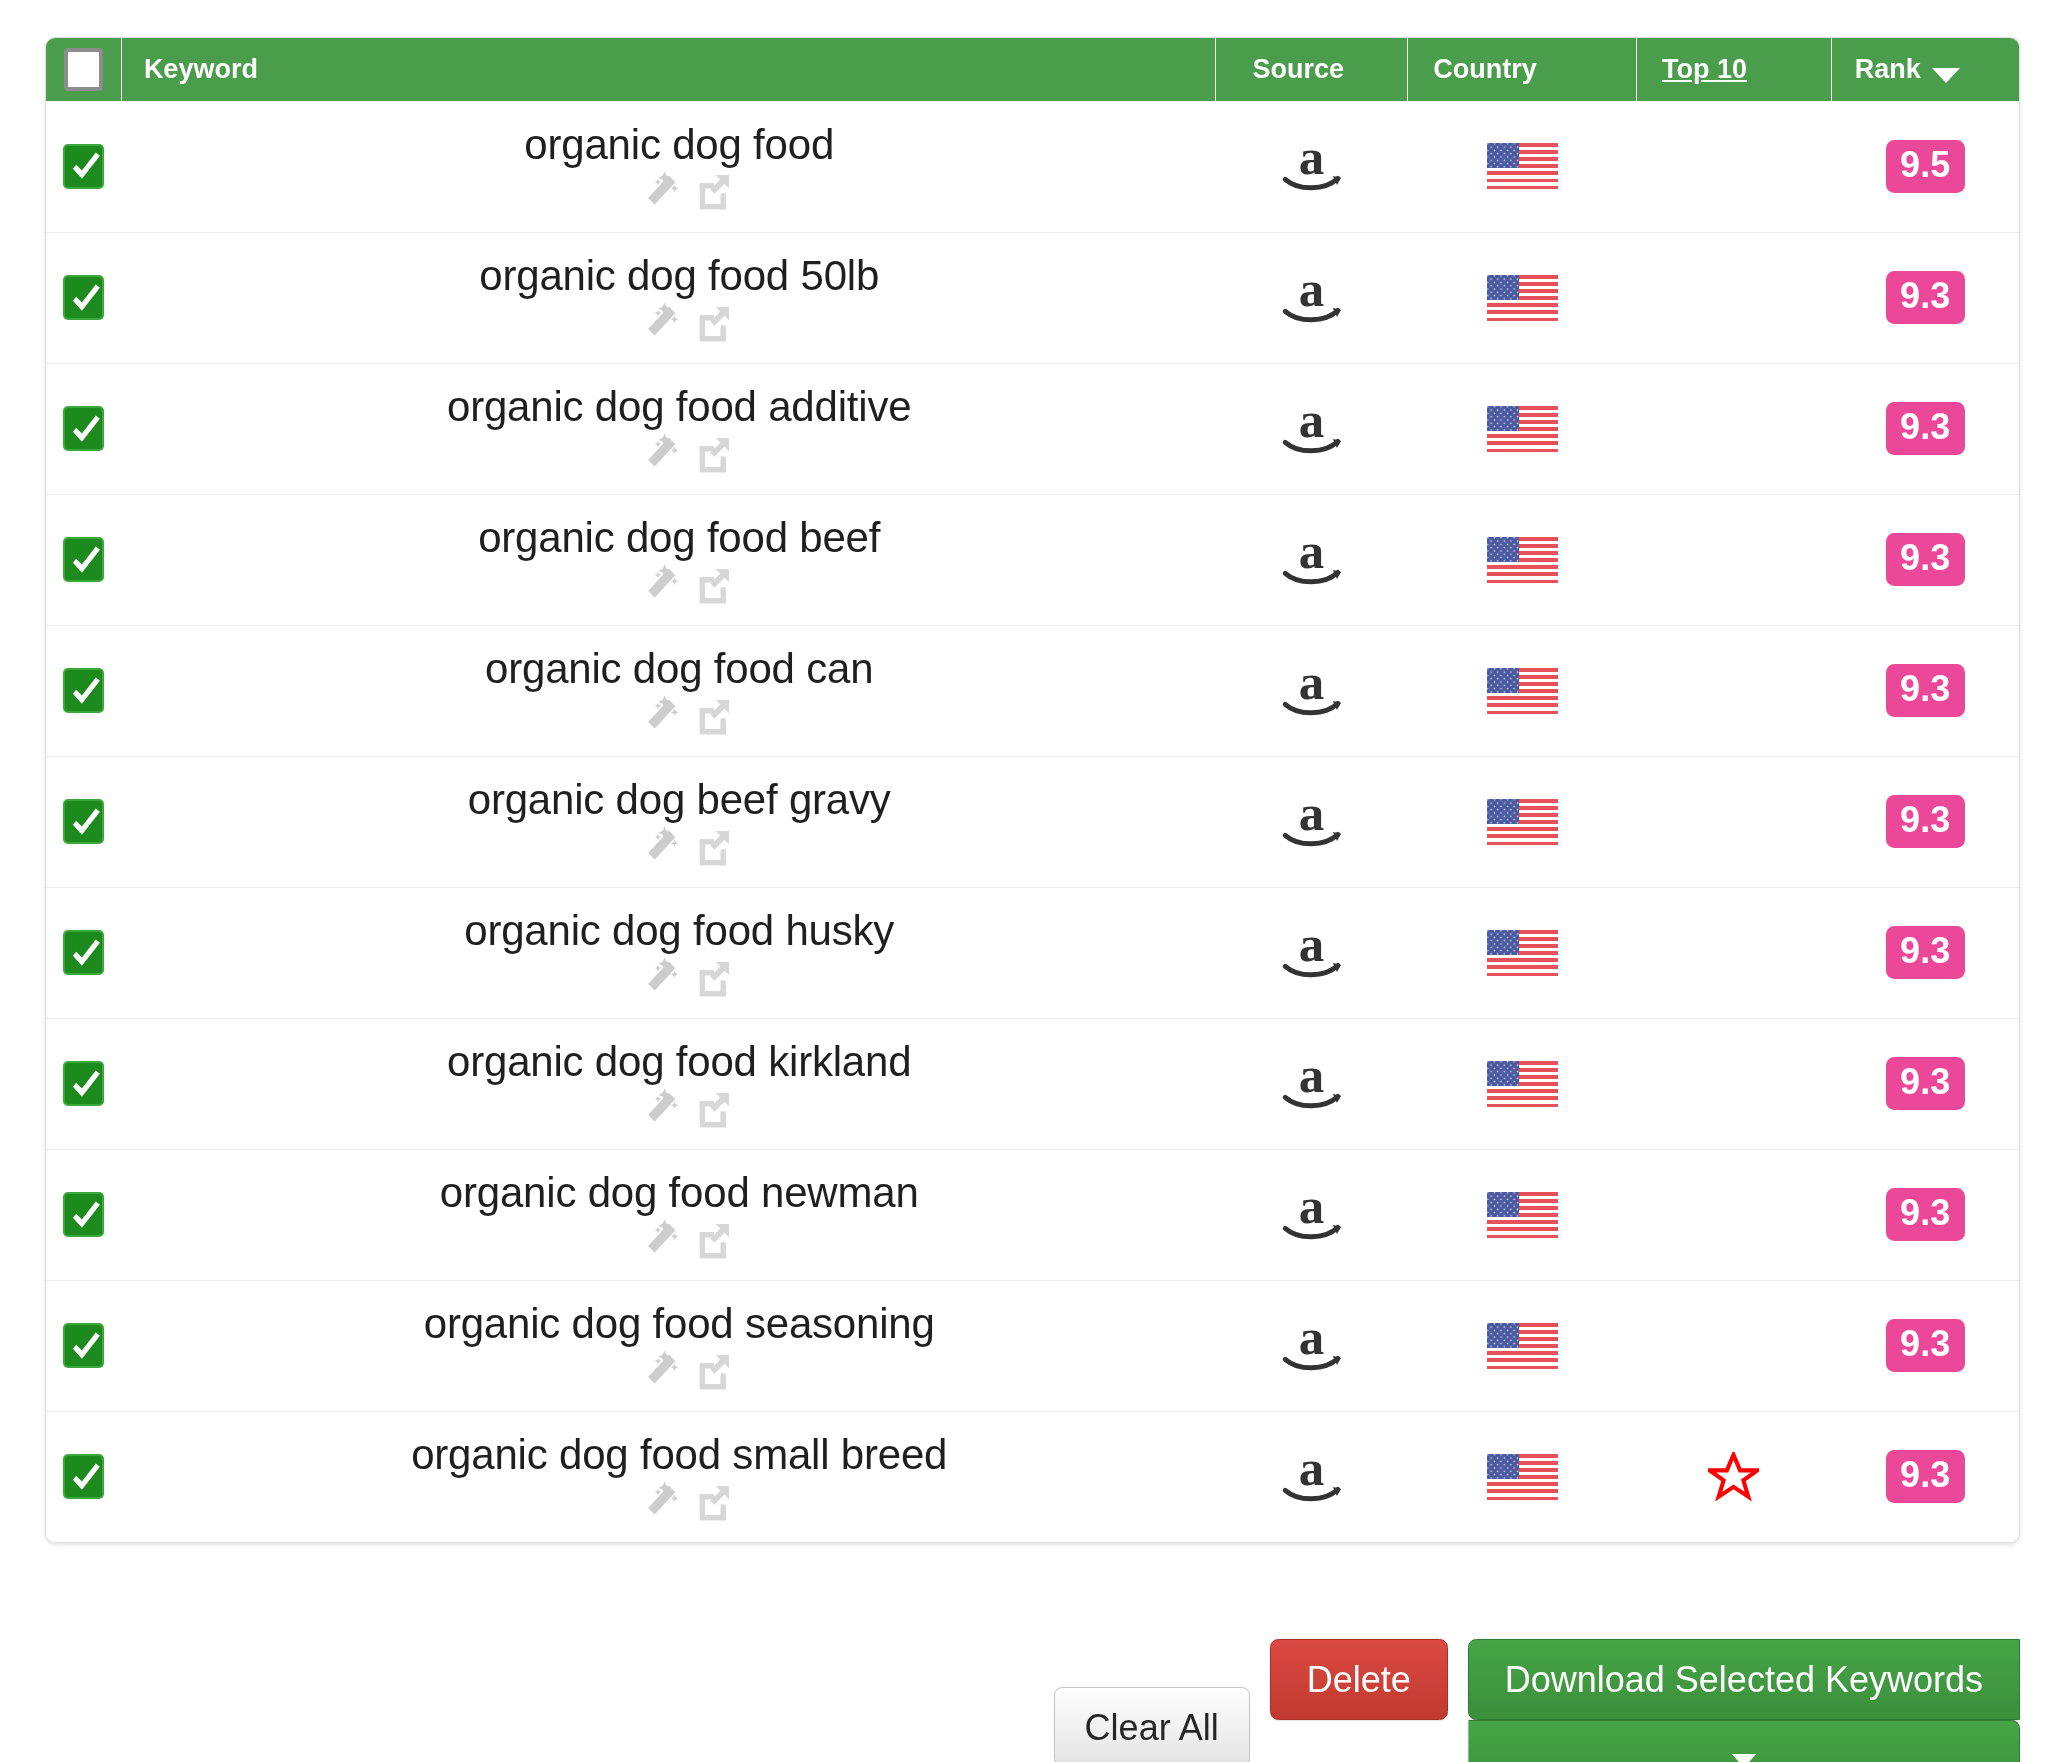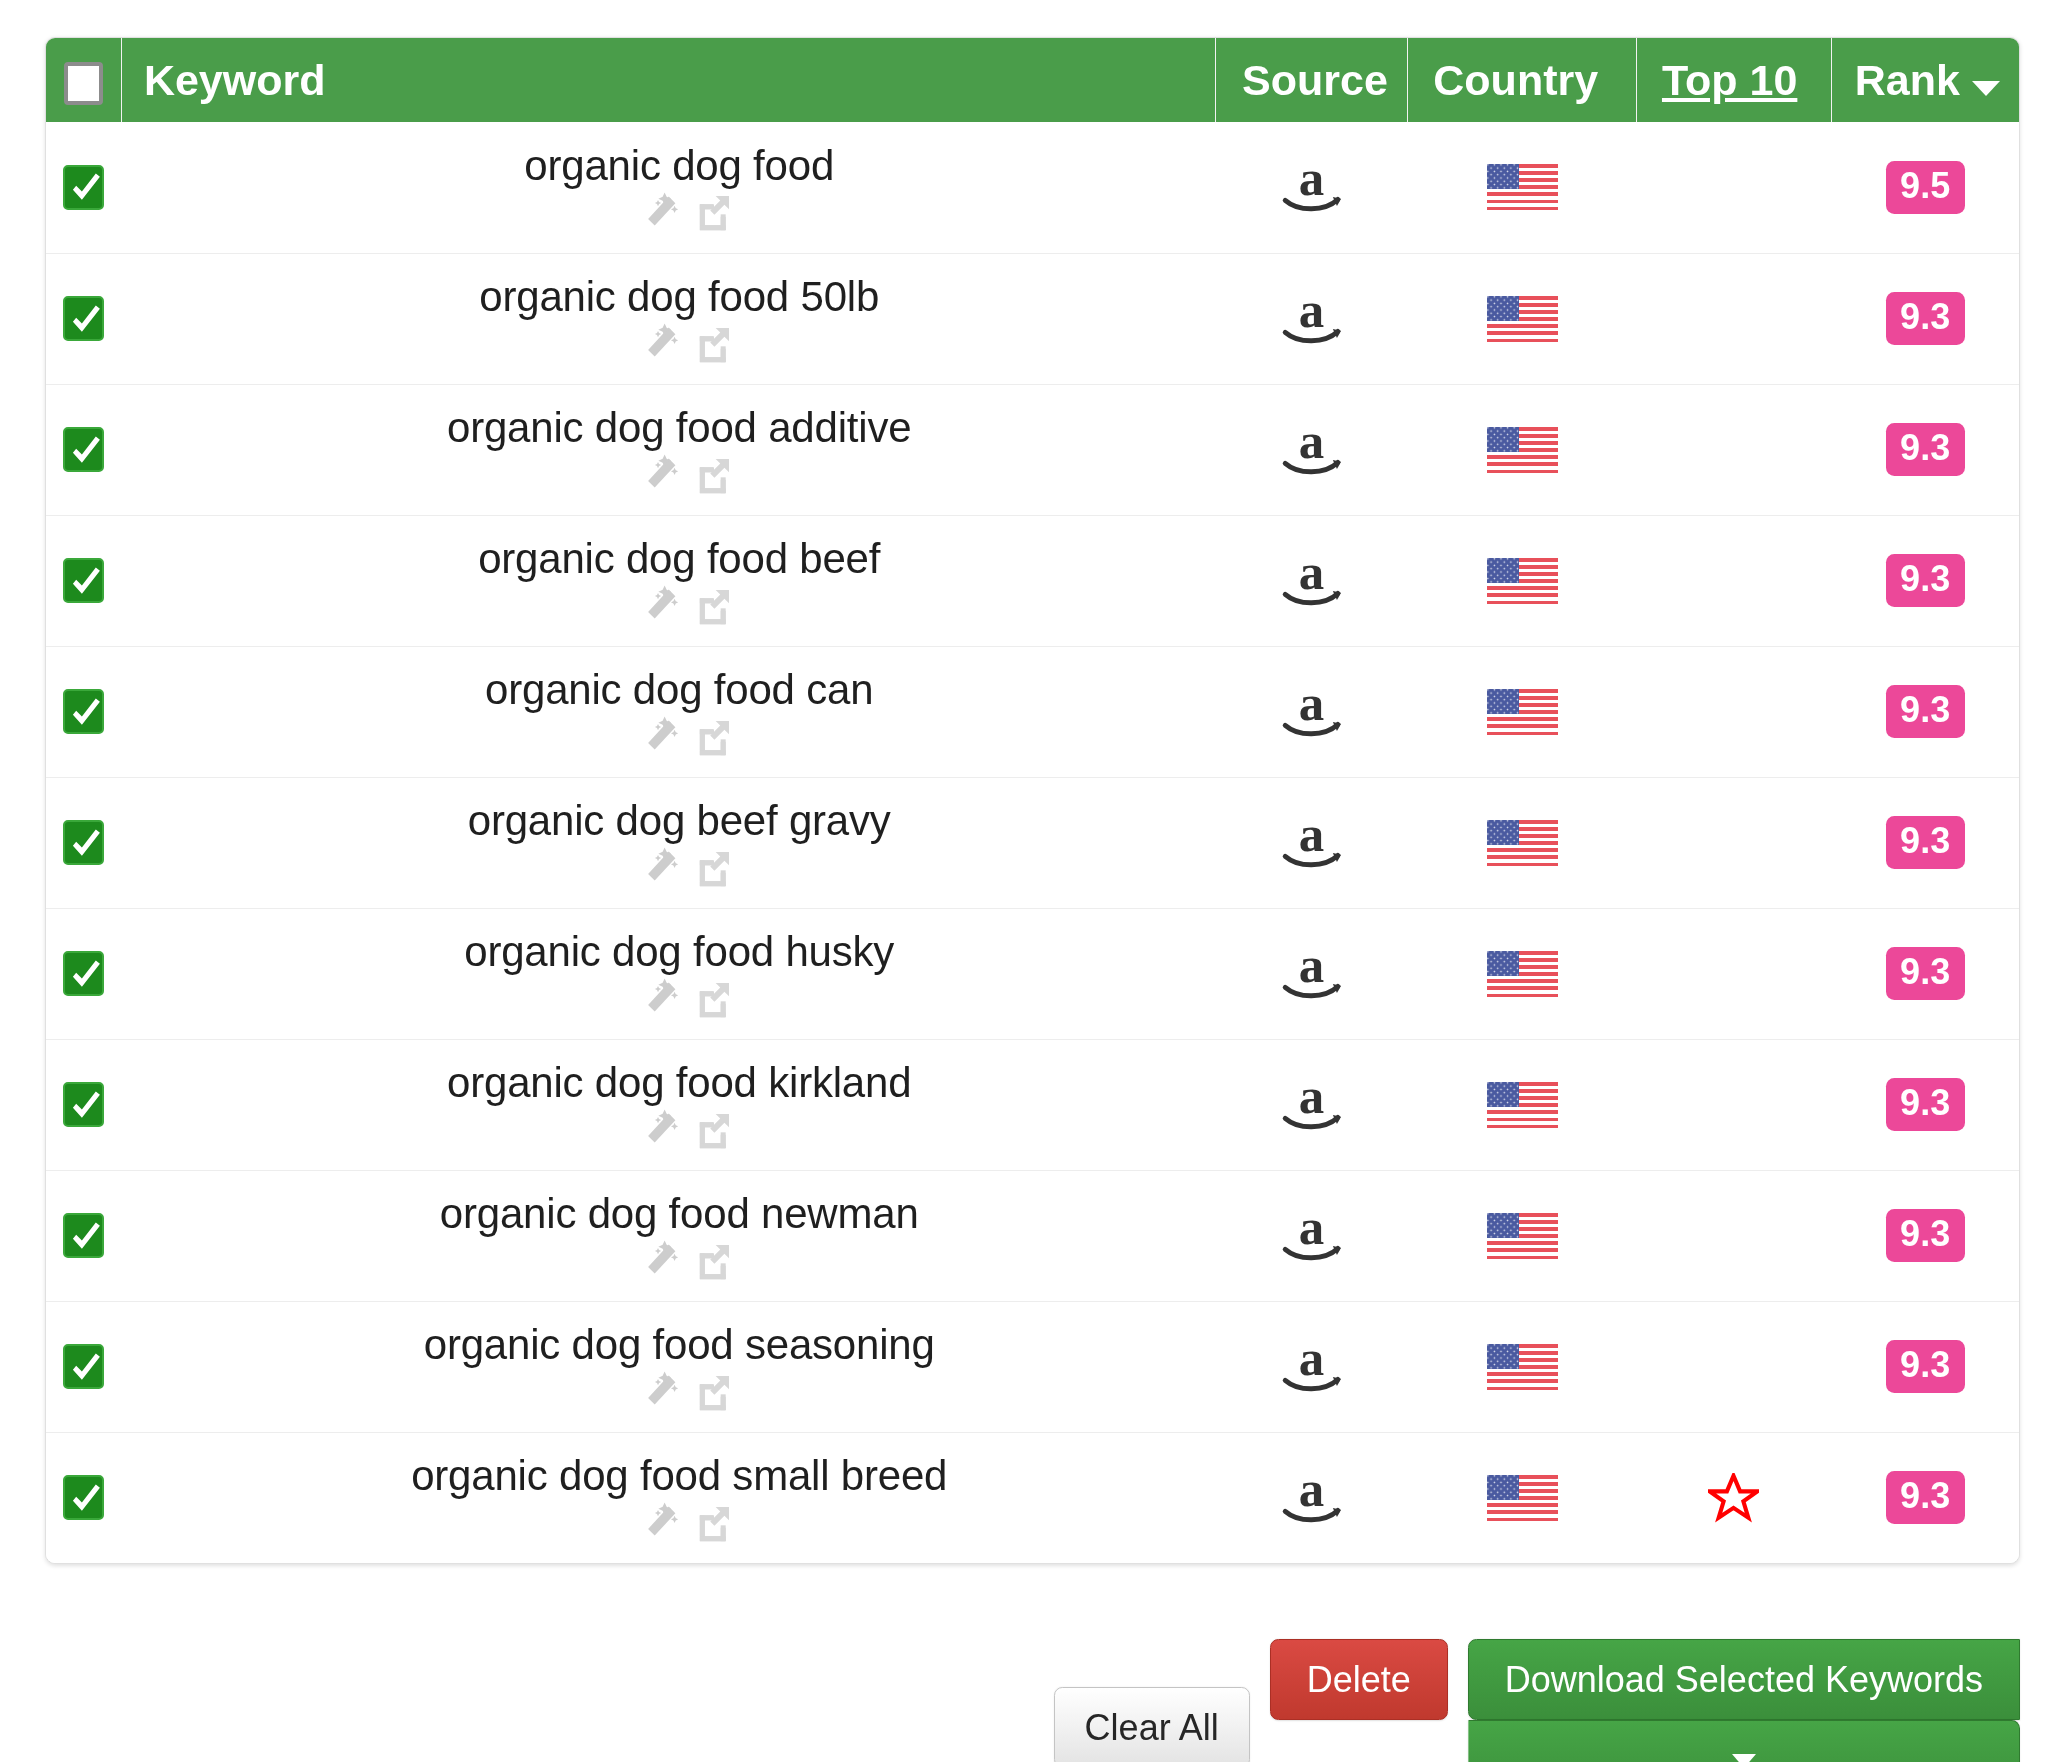--- a/index.html
+++ b/index.html
@@ -32,33 +32,33 @@
   table.kwtable {
     width: 100%;
     border-collapse: collapse;
     table-layout: fixed;
   }
 
   
   thead th {
     background: #4a9d4a;
     color: #ffffff;
-    font-size: 43px;
+    font-size: 27px;
     font-weight: bold;
-    height: 84px;
+    height: 63px;
     padding: 0;
     text-align: left;
     vertical-align: middle;
     border-right: 1.7px solid #f2f2f2;
     white-space: nowrap;
   }
   thead th:last-child { border-right: none; }
   th.th-check   { width: 74px;  text-align: center; }
   th.th-keyword { width: 1066px; padding-left: 21.5px; }
-  th.th-source  { width: 188px; padding-left: 7px; text-align: center; }
+  th.th-source  { width: 188px; padding-left: 37px; }
   th.th-country { width: 223px; padding-left: 25px; }
   th.th-top10   { width: 190px; padding-left: 25px; text-decoration: underline; }
   th.th-rank    { width: 183px; padding-left: 23px; }
 
   .sort-caret {
     display: inline-block;
     width: 0; height: 0;
     margin-left: 11.6px;
     vertical-align: middle;
     position: relative;

